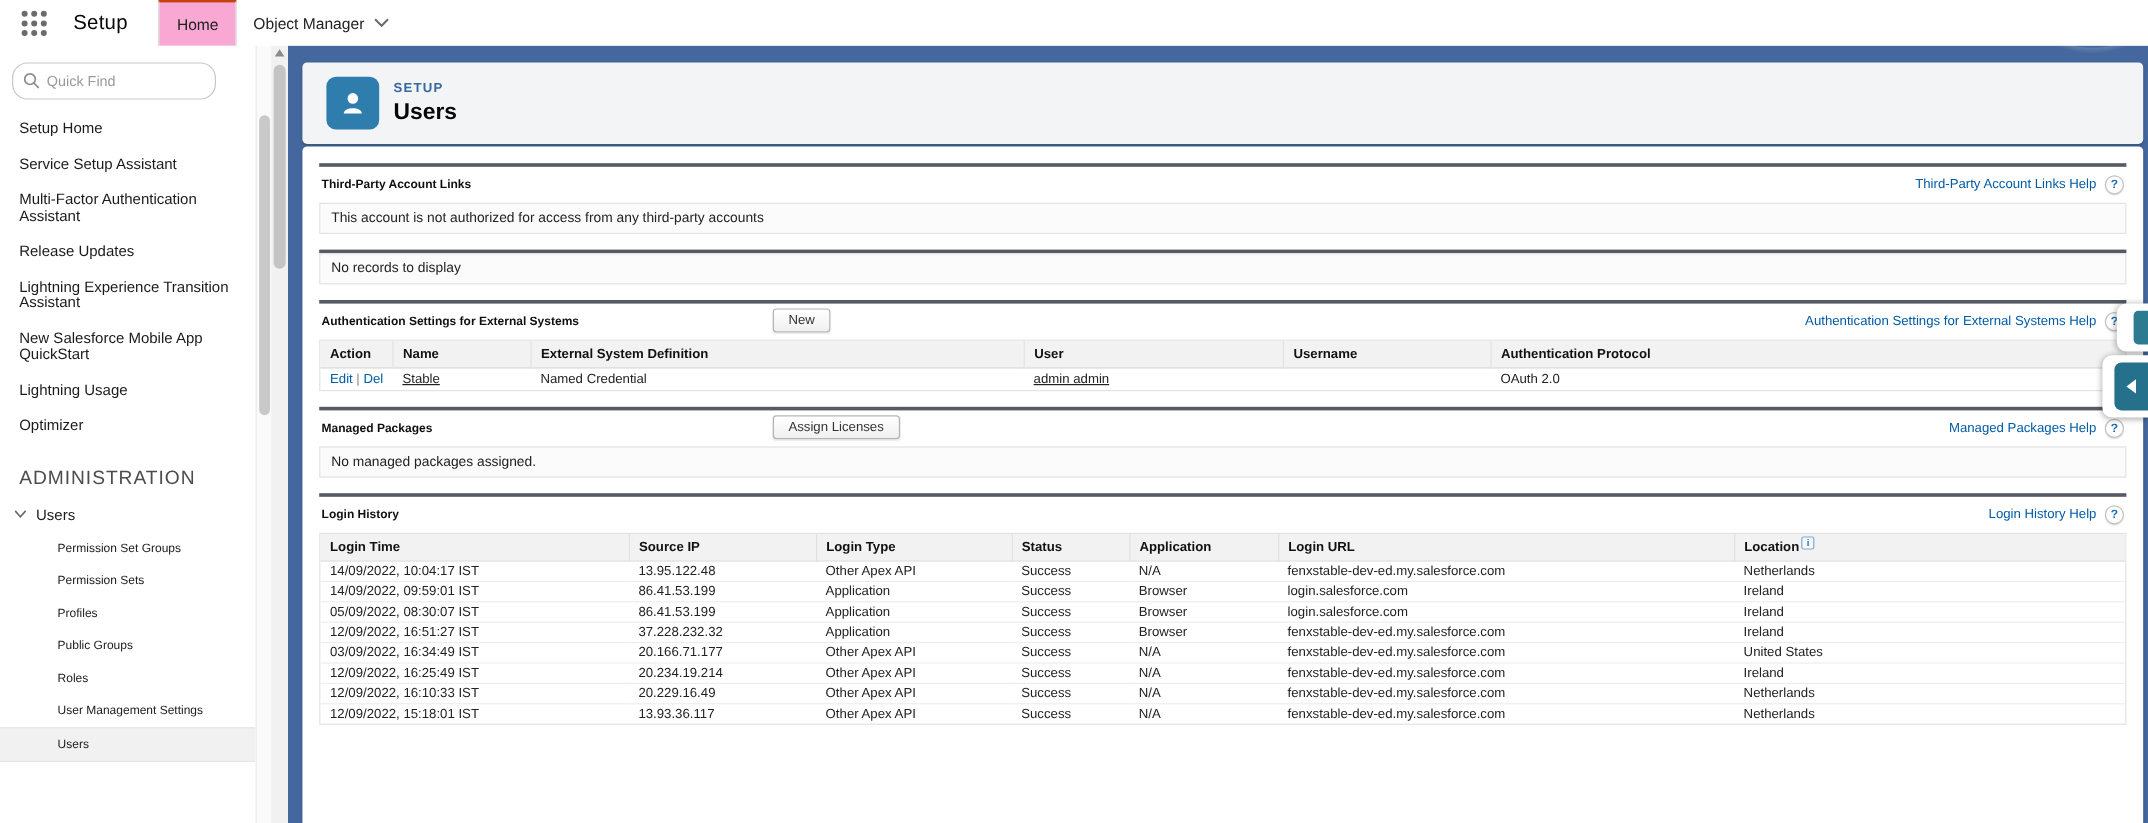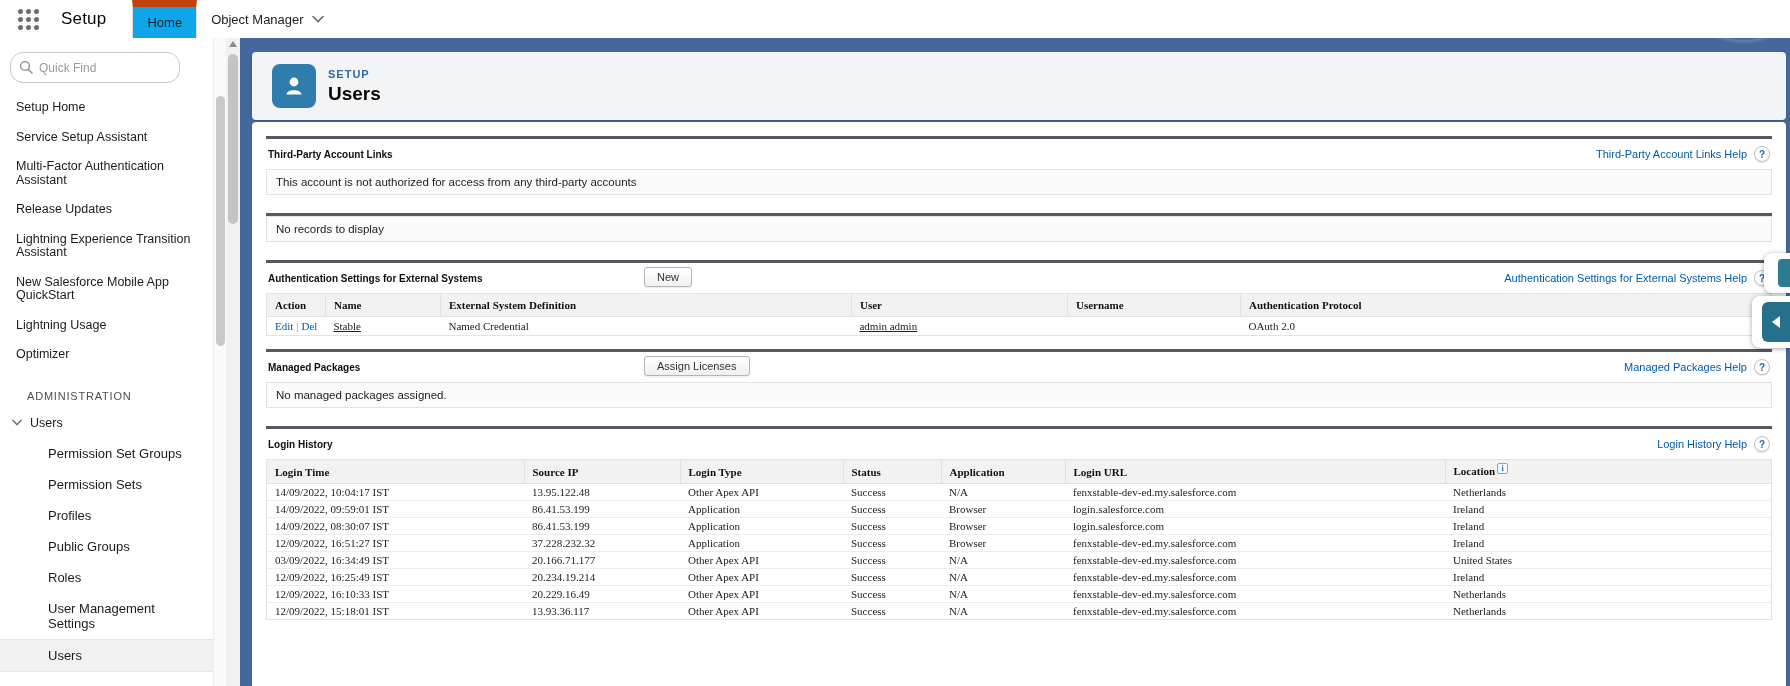--- a/index.html
+++ b/index.html
@@ -6,37 +6,37 @@
   html,body { width:1790px; height:686px; overflow:hidden; font-family:"Liberation Sans", sans-serif; background:#fff; }
   .page { position:relative; width:1790px; height:686px; overflow:hidden; }
 
   
   .topbar { position:absolute; top:0; left:0; width:100%; height:38px; background:#fff; display:flex; align-items:stretch; z-index:30; }
   .waffle { width:26px; height:26px; margin:6px 8px 0 15px; display:grid; grid-template-columns:repeat(3,5px); grid-template-rows:repeat(3,5px); gap:3px; align-content:center; justify-content:center; cursor:pointer; }
   .waffle span { width:5px; height:5px; border-radius:50%; background:#6b6b6b; }
   .app-title { font-size:17px; color:#080707; align-self:center; margin:0 26px 0 12px; letter-spacing:.2px; }
   .tabs { display:flex; align-items:stretch; }
   .tab { display:flex; align-items:center; padding:0 14px; font-size:13px; color:#222; cursor:pointer; position:relative; }
-  .tab.active { background:#0ea5e9; border-left:1px solid #ddd; border-right:1px solid #ddd; border-top:7px solid #c2410c; }
+  .tab.active { background:#f9a8d4; border-left:1px solid #ddd; border-right:1px solid #ddd; border-top:2px solid #c2410c; }
   .tab .chev { margin-left:8px; }
 
   
   .body { position:absolute; top:38px; left:0; width:1790px; height:648px; display:flex; }
 
   
   .sidebar { width:213px; height:100%; background:#fff; overflow:hidden; flex:none; }
   .quickfind { position:relative; margin:14px 10px 10px 10px; }
   .quickfind input { width:170px; height:31px; border:1px solid #c9c7c5; border-radius:13px; padding:0 8px 0 28px; font-size:12px; color:#333; outline:none; font-family:"Liberation Sans",sans-serif; }
   .quickfind input::placeholder { color:#9a9a9a; }
   .qf-icon { position:absolute; left:9px; top:8px; }
   .nav-item { padding:8px 16px; font-size:12.5px; color:#1b1b1b; line-height:13.5px; cursor:pointer; }
-  .nav-heading { margin-top:14px; padding:6px 27px; font-size:11px; letter-spacing:.8px; color:#4d4d4d; }
+  .nav-heading { margin-top:14px; padding:6px 16px; font-size:16px; letter-spacing:.8px; color:#4d4d4d; }
   .tree-parent { display:flex; align-items:center; padding:8px 16px 8px 12px; font-size:12.5px; color:#1b1b1b; cursor:pointer; }
   .tree-parent .tchev { margin-right:8px; }
-  .tree-child { padding:8px 16px 8px 48px; font-size:13px; color:#1b1b1b; cursor:pointer; }
+  .tree-child { padding:8px 16px 8px 48px; font-size:10px; color:#1b1b1b; cursor:pointer; }
   .tree-child.selected { background:#f1f1f1; border-top:1px solid #e6e6e6; border-bottom:1px solid #e6e6e6; }
 
   
   .sb-scroll { width:13px; height:100%; background:#fafafa; border-left:1px solid #ececec; flex:none; position:relative; cursor:pointer; }
   .sb-scroll .thumb { position:absolute; left:2px; width:9px; top:58px; height:250px; background:#c9c9c9; border-radius:5px; }
   .main-scroll { width:14px; height:100%; background:#f1f1f1; flex:none; position:relative; cursor:pointer; }
   .main-scroll .arrow { position:absolute; top:3px; left:3px; width:0; height:0; border-left:4px solid transparent; border-right:4px solid transparent; border-bottom:6px solid #8a8a8a; }
   .main-scroll .thumb { position:absolute; left:2px; width:10px; top:16px; height:170px; background:#c4c4c4; border-radius:5px; }
 
   
@@ -56,23 +56,23 @@
 
   .content-card { margin:2px 4px 0 12px; height:564px; background:#fff; border-radius:4px 4px 0 0; padding:14px 14px 0 14px; overflow:hidden; box-shadow:0 1px 2px rgba(0,0,0,.18); }
 
   .section { border-top:3px solid #565a62; margin-bottom:13px; background:#fff; }
   .sec-head { position:relative; display:flex; align-items:center; padding:7px 2px 7px 2px; min-height:26px; }
   .sec-title { font-size:10px; font-weight:bold; color:#0f0f0f; }
   .sec-btn { position:absolute; left:378px; top:4px; font-size:11px; color:#333; background:linear-gradient(#ffffff,#f0f0f0); border:1px solid #b5b5b5; border-radius:3px; padding:3px 12px; cursor:pointer; font-family:"Liberation Sans",sans-serif; box-shadow:0 1px 1px rgba(0,0,0,.08); white-space:nowrap; }
   .sec-help { margin-left:auto; display:flex; align-items:center; gap:7px; }
   .sec-help a { font-size:11px; color:#015ba7; text-decoration:none; cursor:pointer; white-space:nowrap; }
   .help-q { width:16px; height:16px; border-radius:50%; border:1px solid #c2c2c2; background:#fdfdfd; color:#1a6fae; font-size:10px; font-weight:bold; display:flex; align-items:center; justify-content:center; cursor:pointer; box-shadow:0 1px 1px rgba(0,0,0,.12); }
-  .sec-body { border:1px solid #e3e3e3; background:#fbfbfb; padding:6px 9px; font-size:11.5px; color:#222; margin-bottom:18px; }
-
-  table { width:100%; border-collapse:collapse;font-family:Liberation Serif, serif; }
+  .sec-body { border:1px solid #e3e3e3; background:#fbfbfb; padding:6px 9px; font-size:11.5px; color:#222; margin-bottom:3px; }
+
+  table { width:100%; border-collapse:collapse; }
   .tbl-wrap { border:1px solid #e3e3e3; margin-bottom:3px; }
   th { background:#f2f2f2; border:1px solid #e1e1e1; border-top:none; font-size:11px; color:#111; text-align:left; padding:5px 8px; font-weight:bold; white-space:nowrap; }
   th:first-child { border-left:none; } th:last-child { border-right:none; }
   td { font-size:11px; color:#222; padding:3px 8px; border-bottom:1px solid #ededed; white-space:nowrap; overflow:hidden; }
   tr:last-child td { border-bottom:none; }
   .lh td { padding:2px 8px; }
   a.blue-link { color:#015ba7; text-decoration:none; cursor:pointer; }
   a.dark-link { color:#222; text-decoration:underline; cursor:pointer; }
   .sep { color:#888; margin:0 3px; }
   .info-i { display:inline-flex; width:11px; height:11px; border:1px solid #7fa8d0; background:#f4f9ff; color:#1a6fae; font-size:8px; font-weight:bold; align-items:center; justify-content:center; border-radius:2px; position:relative; top:-4px; margin-left:2px; cursor:pointer; }
@@ -277,21 +277,21 @@
                 <tr>
                   <td>14/09/2022, 09:59:01 IST</td>
                   <td>86.41.53.199</td>
                   <td>Application</td>
                   <td>Success</td>
                   <td>Browser</td>
                   <td>login.salesforce.com</td>
                   <td>Ireland</td>
                 </tr>
                 <tr>
-                  <td>14/09/2022, 08:30:07 IST</td>
+                  <td>05/09/2022, 08:30:07 IST</td>
                   <td>86.41.53.199</td>
                   <td>Application</td>
                   <td>Success</td>
                   <td>Browser</td>
                   <td>login.salesforce.com</td>
                   <td>Ireland</td>
                 </tr>
                 <tr>
                   <td>12/09/2022, 16:51:27 IST</td>
                   <td>37.228.232.32</td>

